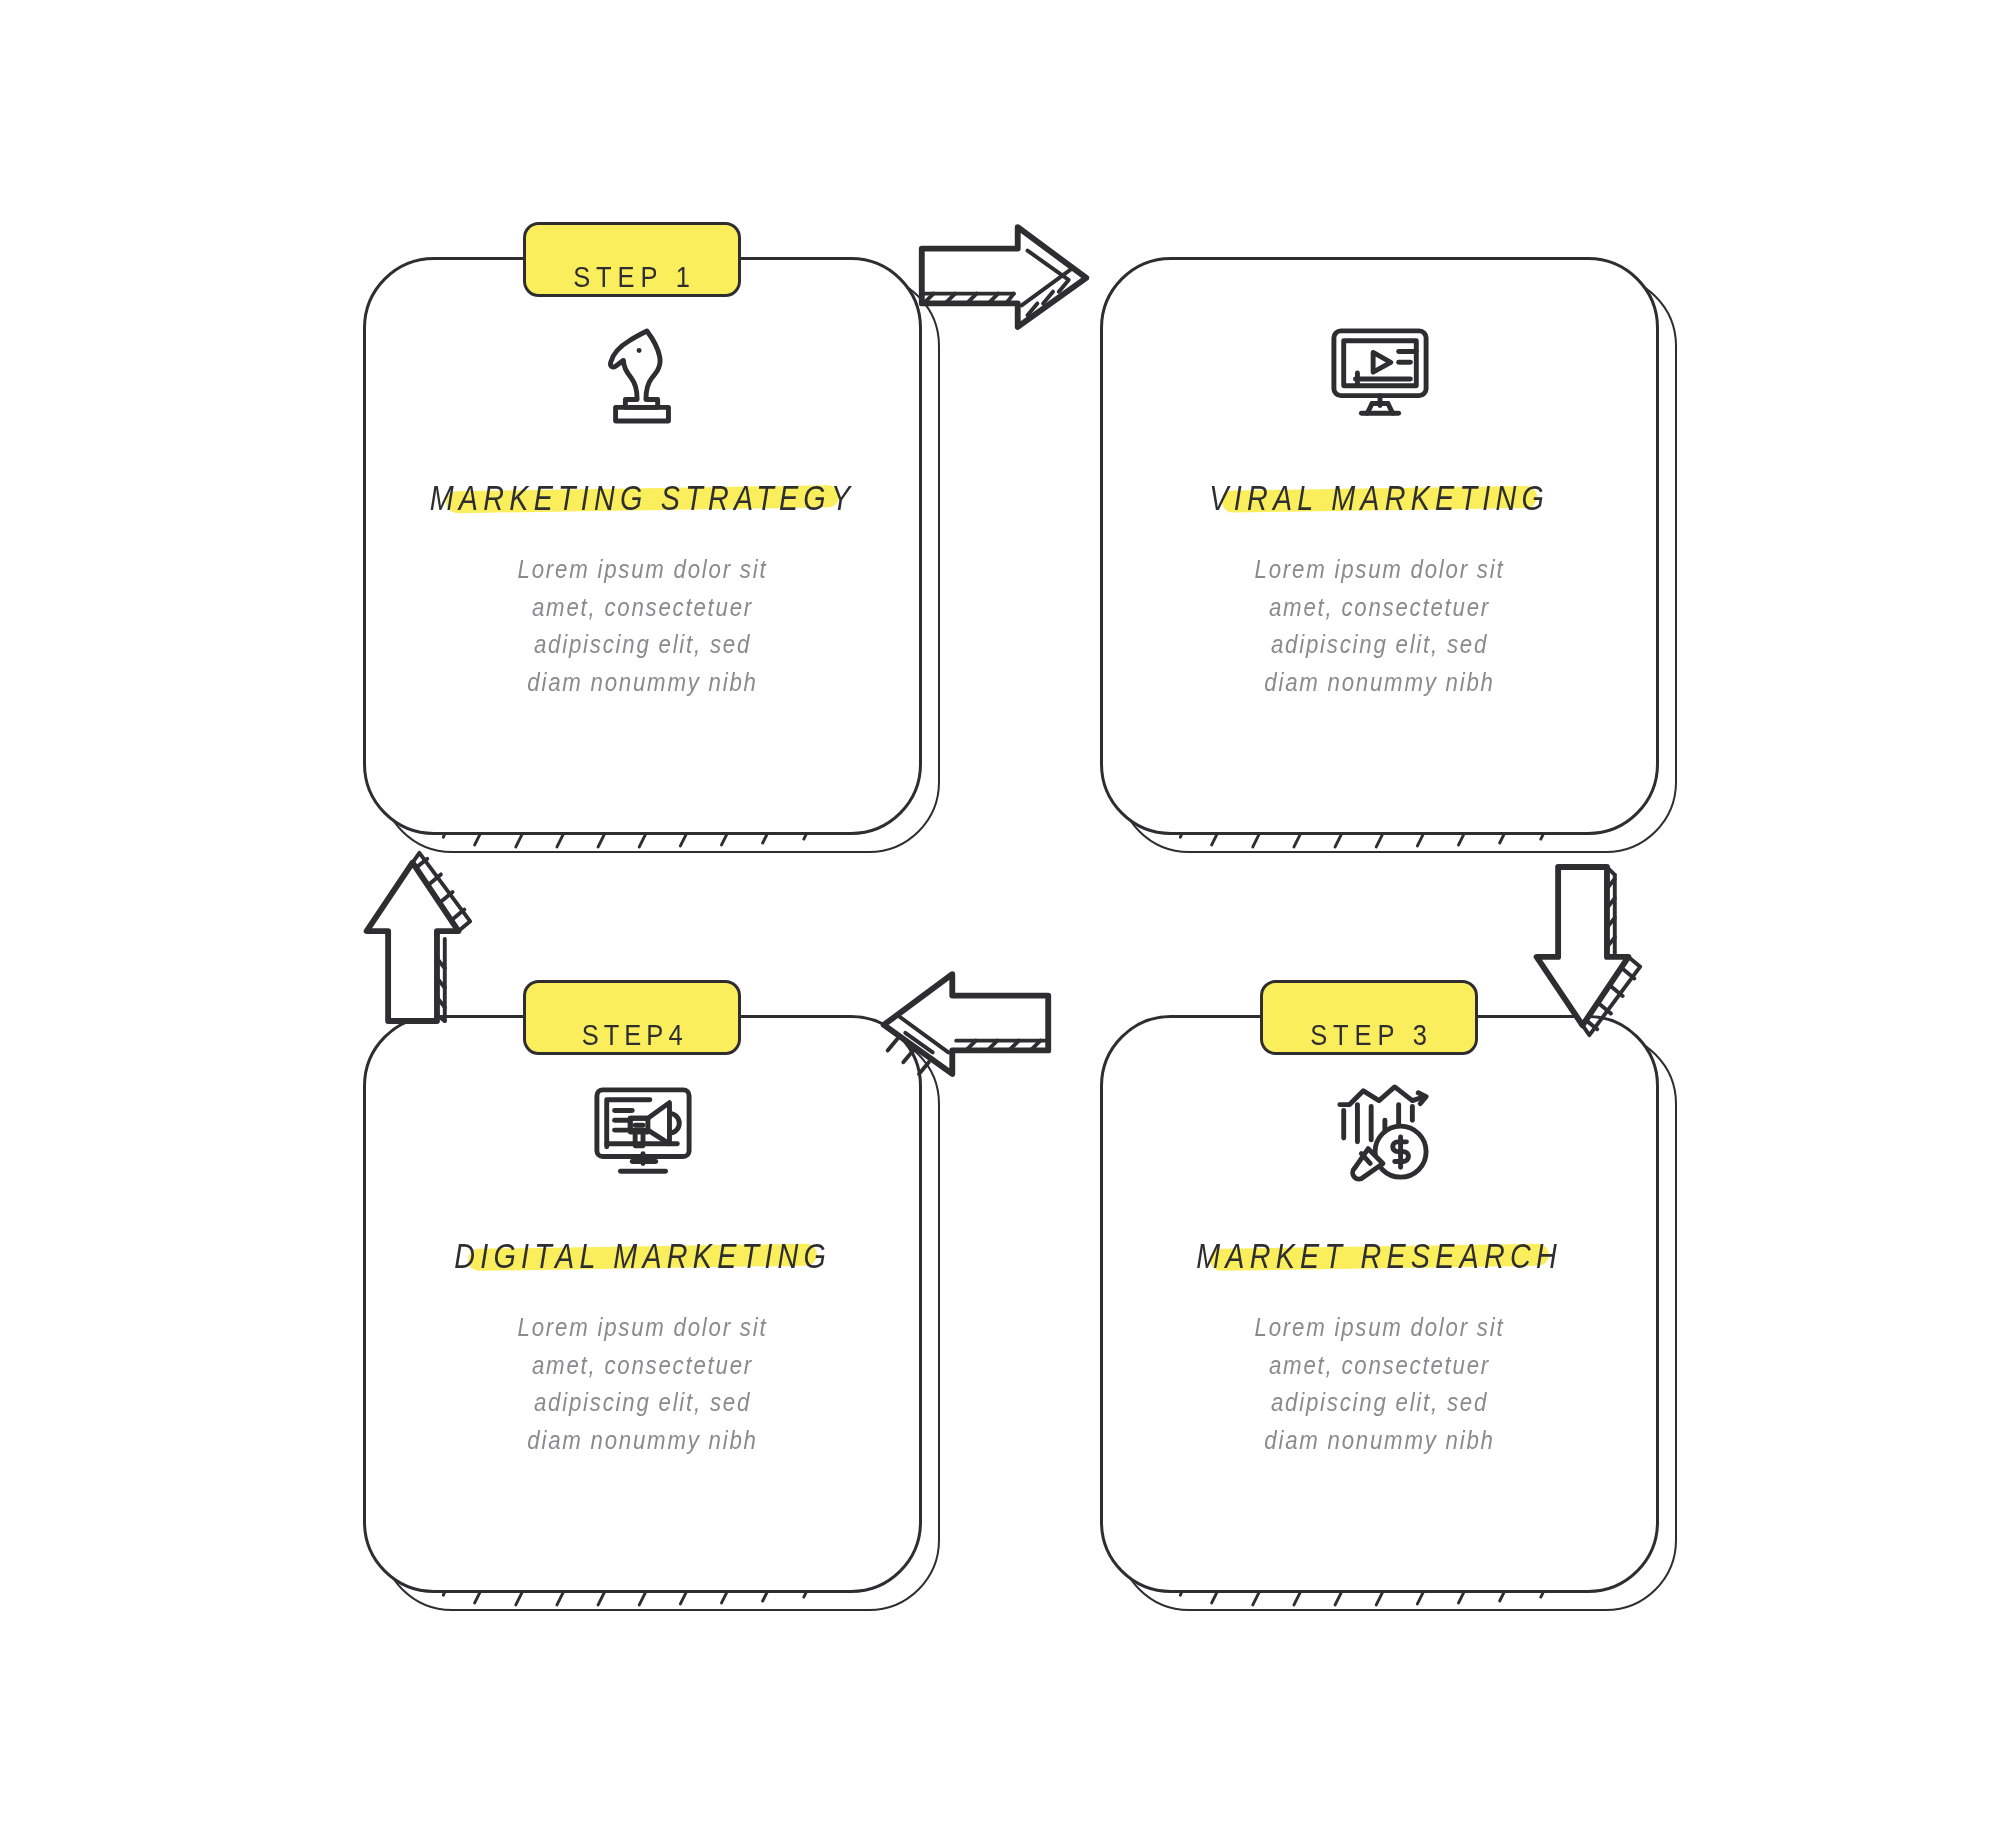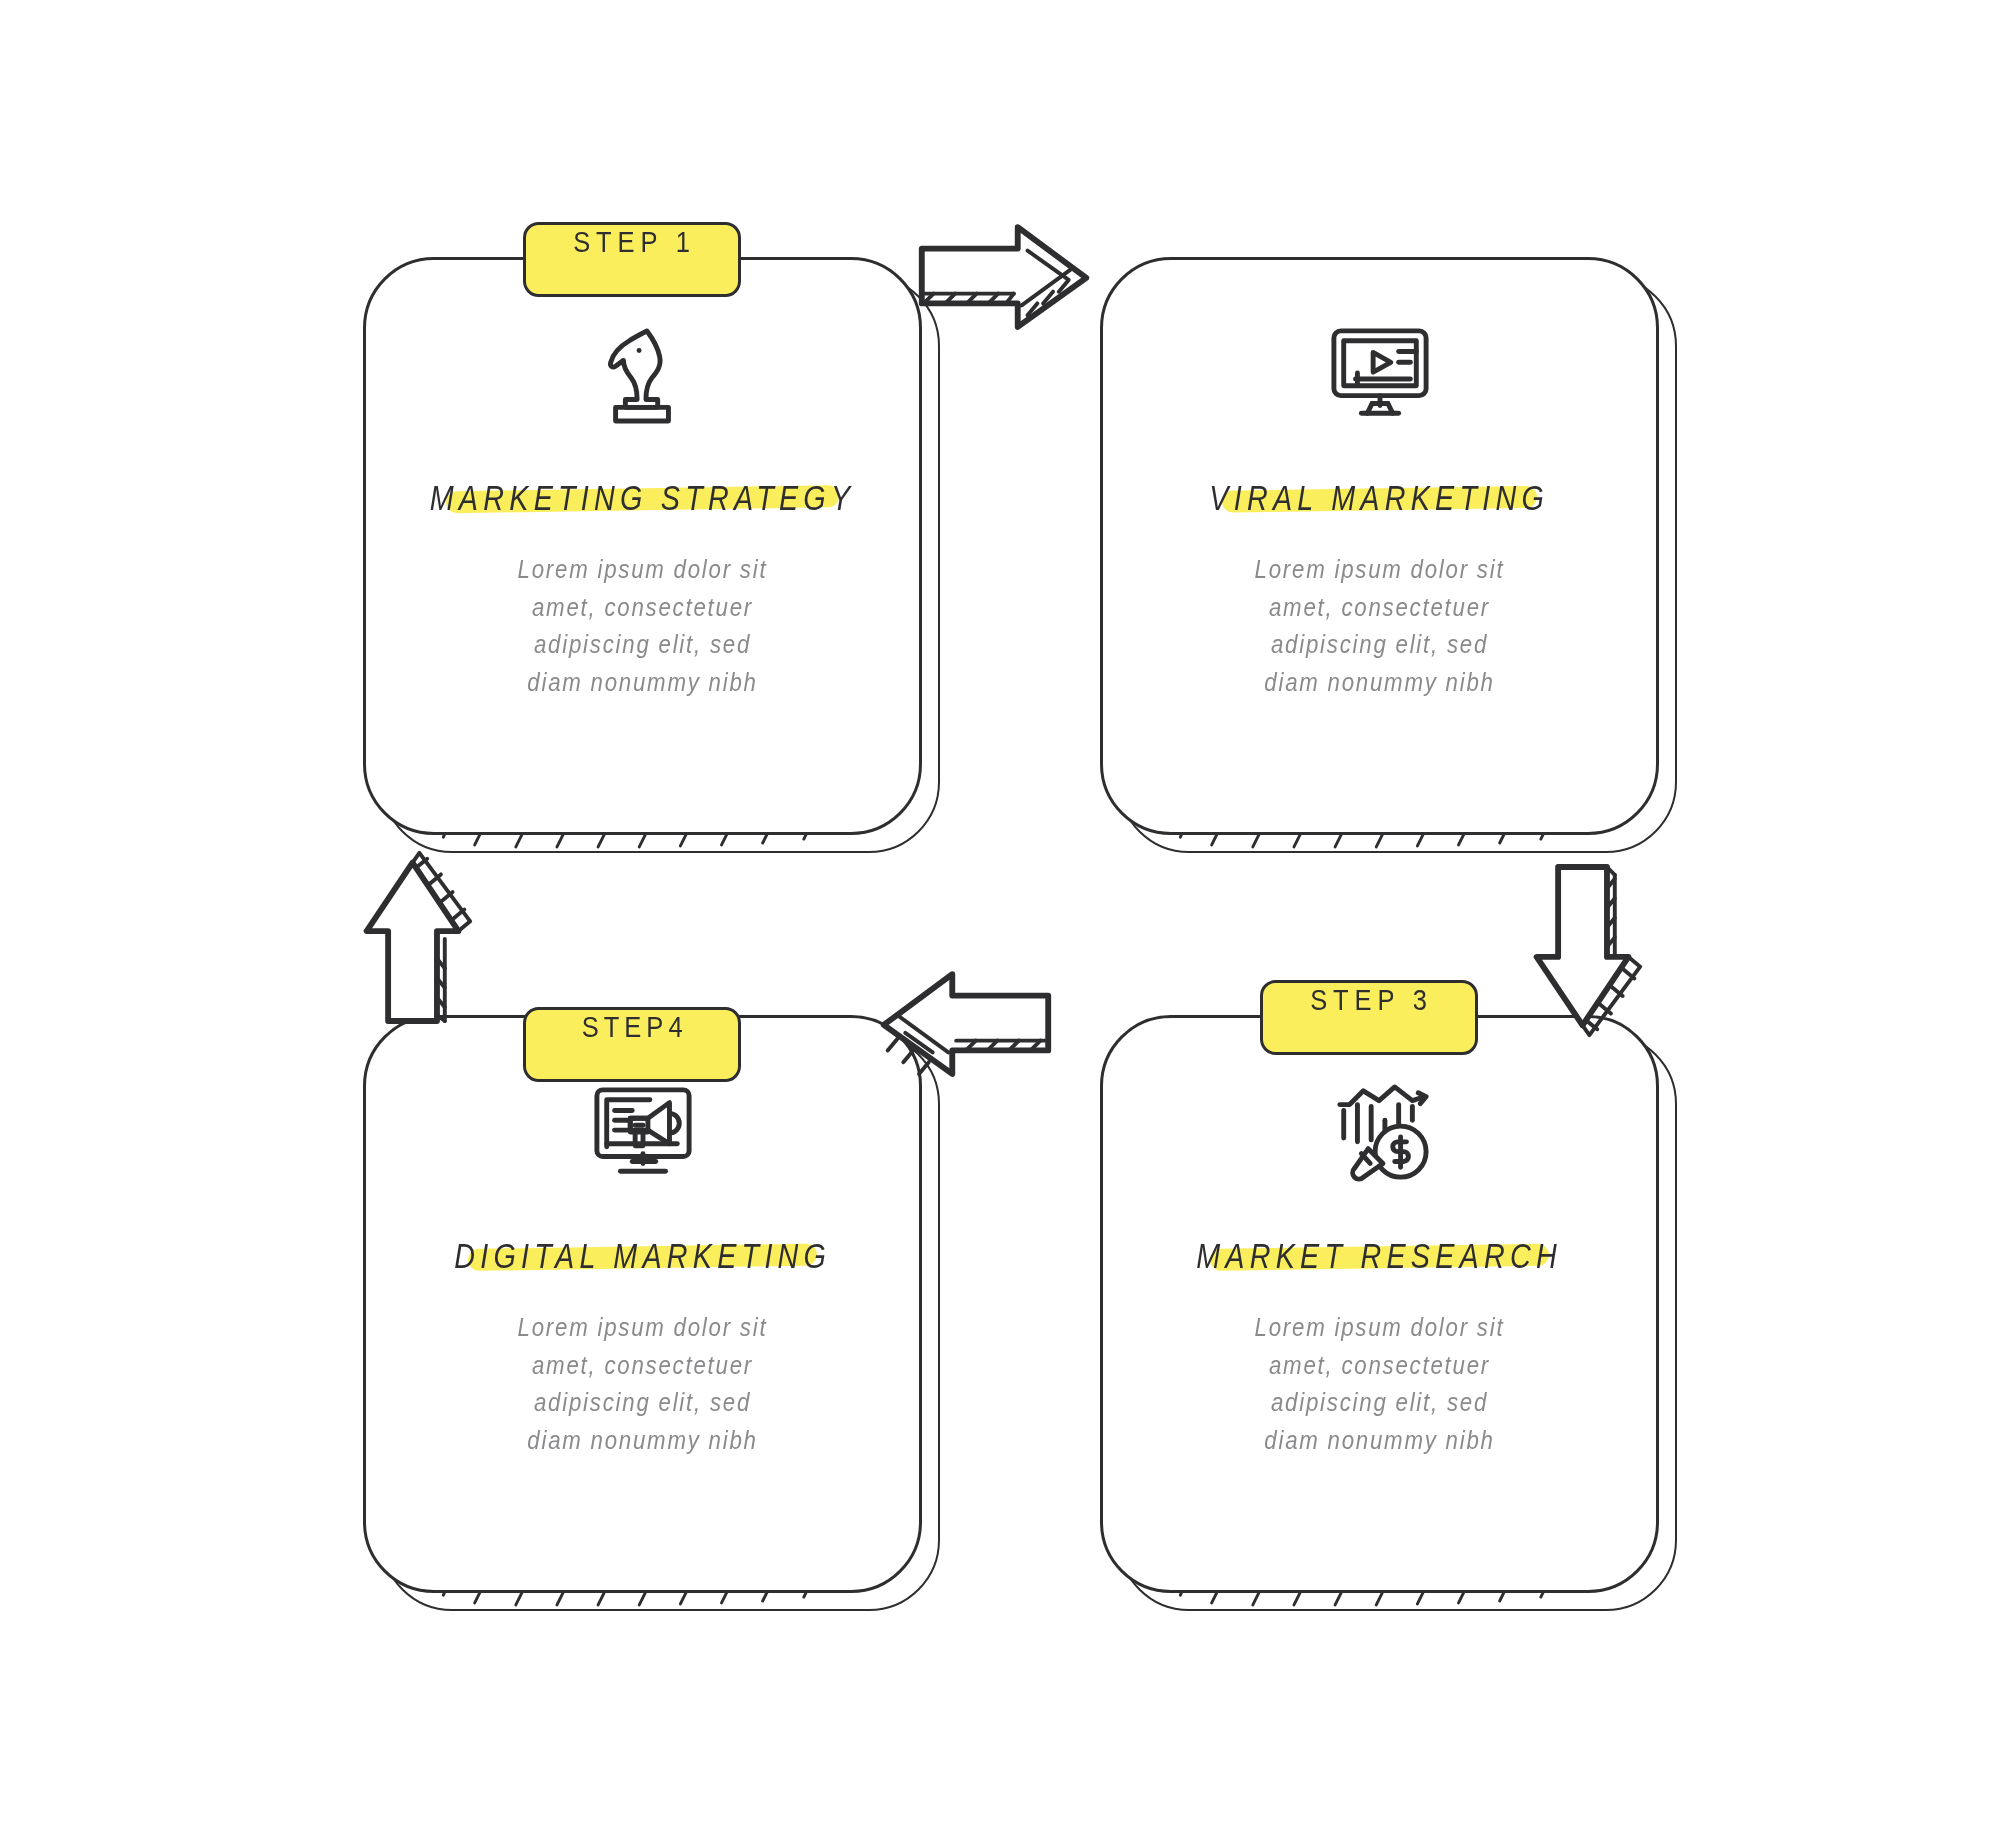--- a/index.html
+++ b/index.html
@@ -111,21 +111,21 @@
   
   .step-badge {
     position: absolute;
     z-index: 6;
     width: 218px;
     height: 75px;
     background: #fbee5d;
     border: 3.4px solid #2e2e30;
     border-radius: 15.7px;
     display: flex;
-    align-items: flex-start;
+    align-items: flex-end;
     justify-content: center;
   }
   .step-badge span {
     font-family: "Liberation Sans", sans-serif;
     font-size: 30px;
     letter-spacing: 6.9px;
     color: #2e2e30;
     transform: scaleX(0.85);
     text-indent: 6.9px;
   }
@@ -304,21 +304,21 @@
       <div class="card-title-wrap">
         <div class="highlight-brush"></div>
         <div class="card-title">DIGITAL MARKETING</div>
       </div>
       <div class="card-text">Lorem ipsum dolor sit
 amet, consectetuer
 adipiscing elit, sed
 diam nonummy nibh</div>
     </div>
   </div>
-  <div class="step-badge tight" style="left:523px; top:980px;margin-top:27px;">
+  <div class="step-badge tight" style="left:523px; top:980px;">
     <span>STEP4</span>
   </div>
 
   <div class="card" style="left:1100px; top:1015px;">
     <div class="card-shadow"></div>
     <svg class="card-hatch" viewBox="0 0 588 608">
       <g stroke="#2e2e30" stroke-width="3" stroke-linecap="round">
         <line x1="462" y1="570" x2="450" y2="594"></line>
           <line x1="420" y1="574" x2="408" y2="598"></line>
         <line x1="378" y1="576" x2="366" y2="600"></line>

